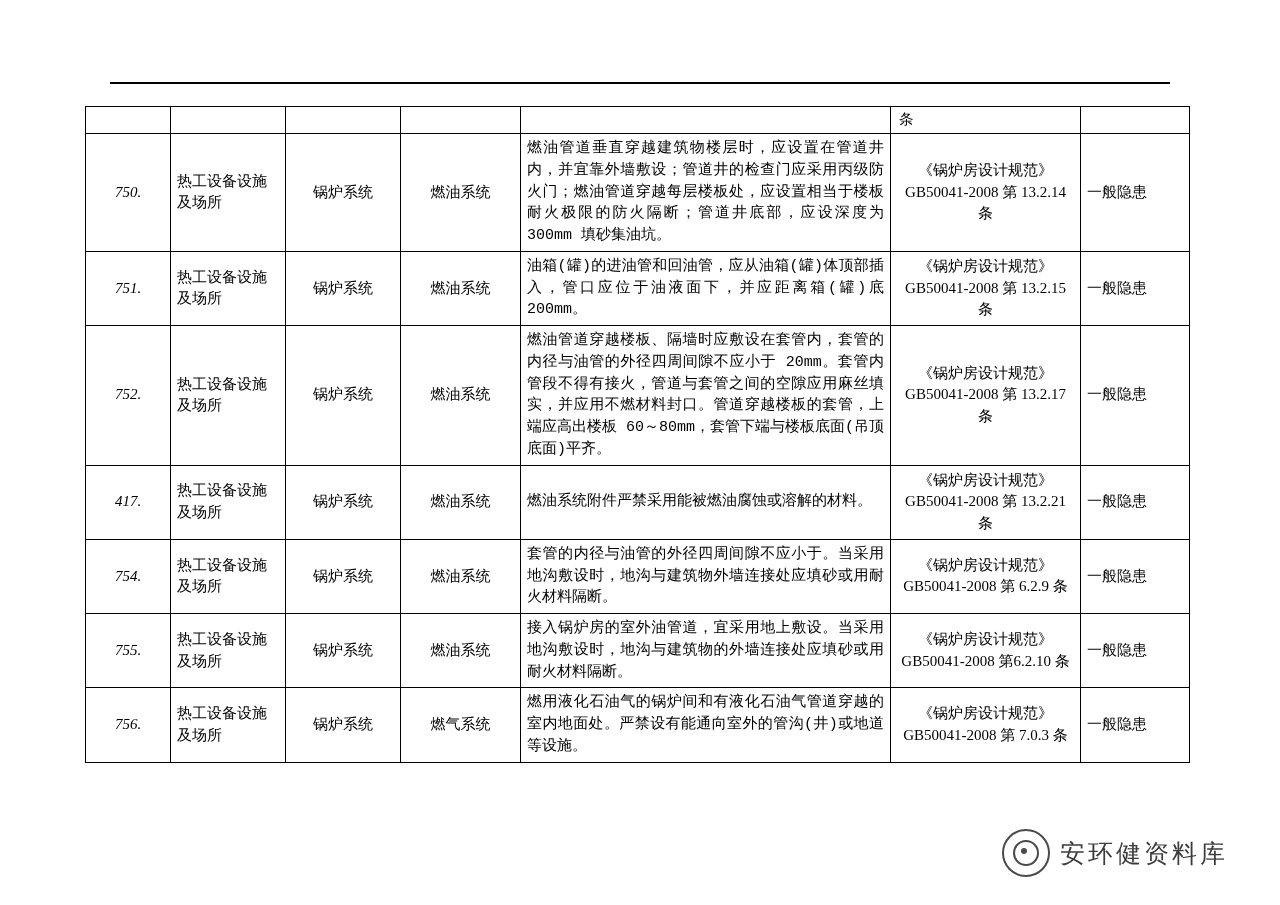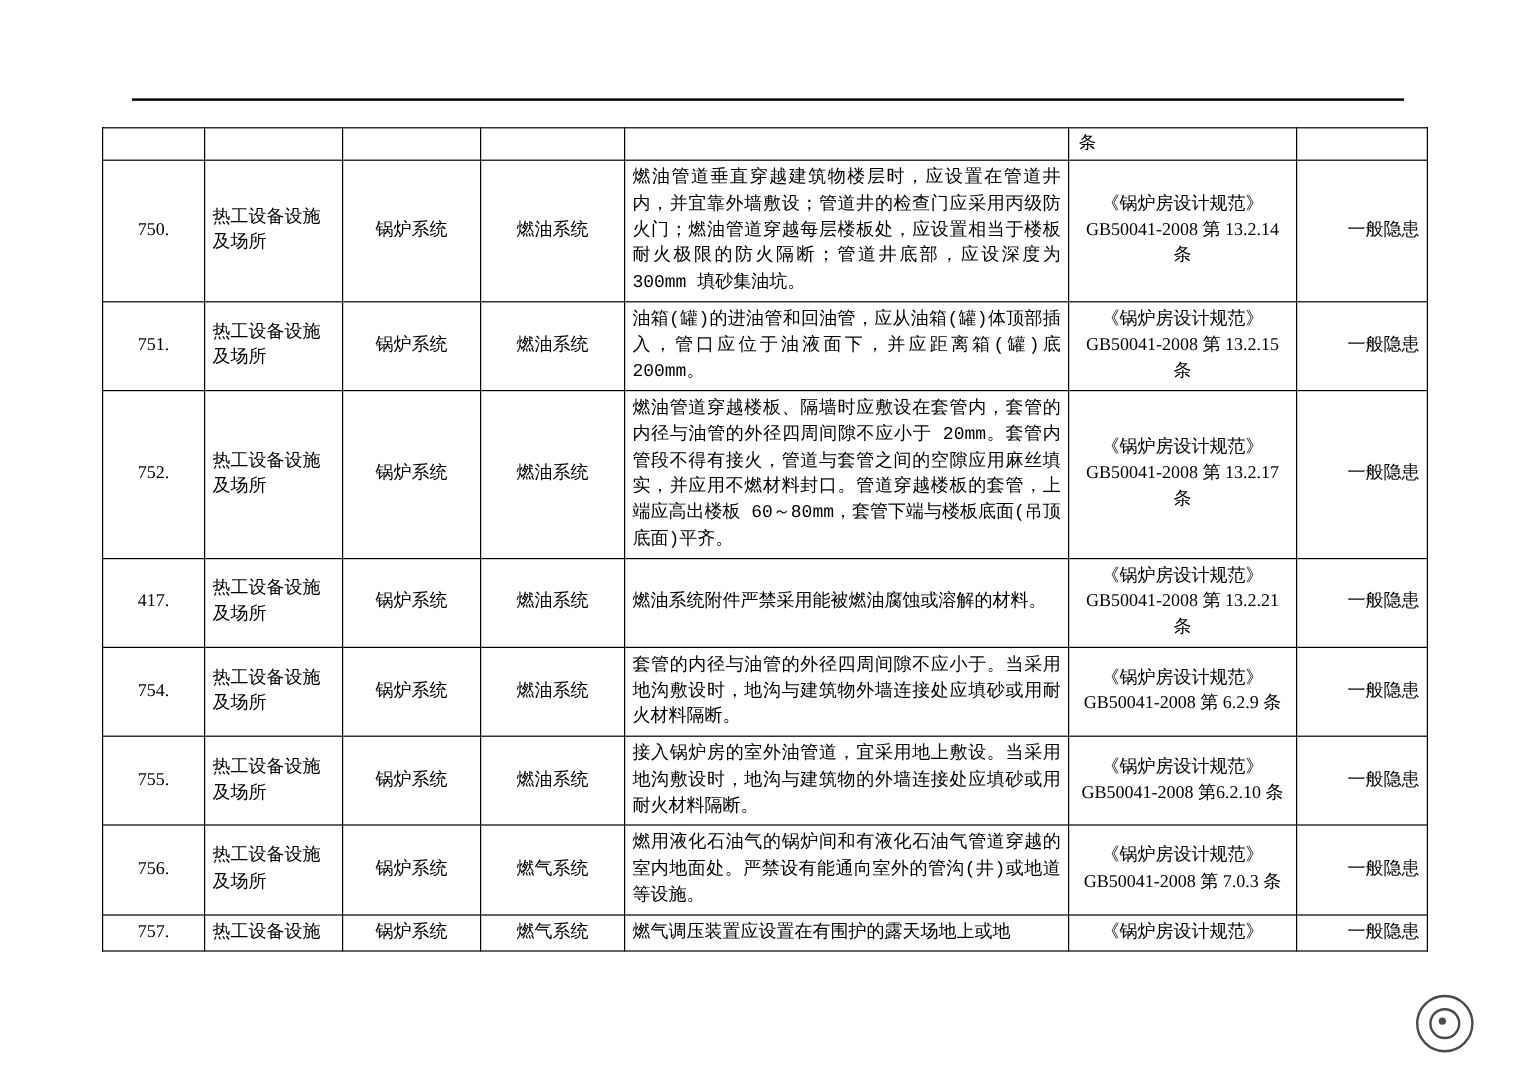--- a/index.html
+++ b/index.html
@@ -52,20 +52,21 @@
   col.c-sys { width: 115px; }
   col.c-sub { width: 120px; }
   col.c-desc { width: 370px; }
   col.c-ref { width: 190px; }
   col.c-level { width: 109px; }
 
   td.num {
     text-align: center;
     font-family: "Liberation Serif", serif;
     font-size: 15.5px;
+    font-style: italic;
   }
   td.cat {
     text-align: left;
     font-size: 15px;
   }
   td.sys, td.sub {
     text-align: center;
     padding-left: 10px;
     font-size: 15px;
   }
@@ -77,21 +78,21 @@
     padding: 6px 8px;
     font-family: Liberation Mono, monospace;
   }
   td.ref {
     text-align: center;
     font-size: 14.5px;
     line-height: 1.5;
     padding: 6px 6px;
   }
   td.level {
-    text-align: right;
+    text-align: left;
     font-size: 15px;
   }
   tr.header-strip td { height: 22px; padding: 2px 6px; }
   tr.header-strip td.ref { text-align: left; padding-left: 8px; font-size: 14.5px; }
 
   .ref-line { display: block; }
 
   
   .watermark {
     position: absolute;
@@ -250,33 +251,23 @@
           <td class="sys">锅炉系统</td>
           <td class="sub">燃气系统</td>
           <td class="desc">燃用液化石油气的锅炉间和有液化石油气管道穿越的室内地面处。严禁设有能通向室外的管沟(井)或地道等设施。</td>
           <td class="ref">
             <span class="ref-line">《锅炉房设计规范》</span>
             <span class="ref-line">GB50041-2008 第 7.0.3 条</span>
           </td>
           <td class="level">一般隐患</td>
         </tr>
 
-        <tr>
-          <td class="num">757.</td>
-          <td class="cat">热工设备设施</td>
-          <td class="sys">锅炉系统</td>
-          <td class="sub">燃气系统</td>
-          <td class="desc">燃气调压装置应设置在有围护的露天场地上或地</td>
-          <td class="ref">
-            <span class="ref-line">《锅炉房设计规范》</span>
-          </td>
-          <td class="level">一般隐患</td>
-        </tr>
 
       </tbody>
     </table>
   </div>
 
   <div class="watermark">
     <div class="wm-badge"></div>
+    <div class="wm-text">安环健资料库</div>
   </div>
 
 </div>
 
 </body></html>

